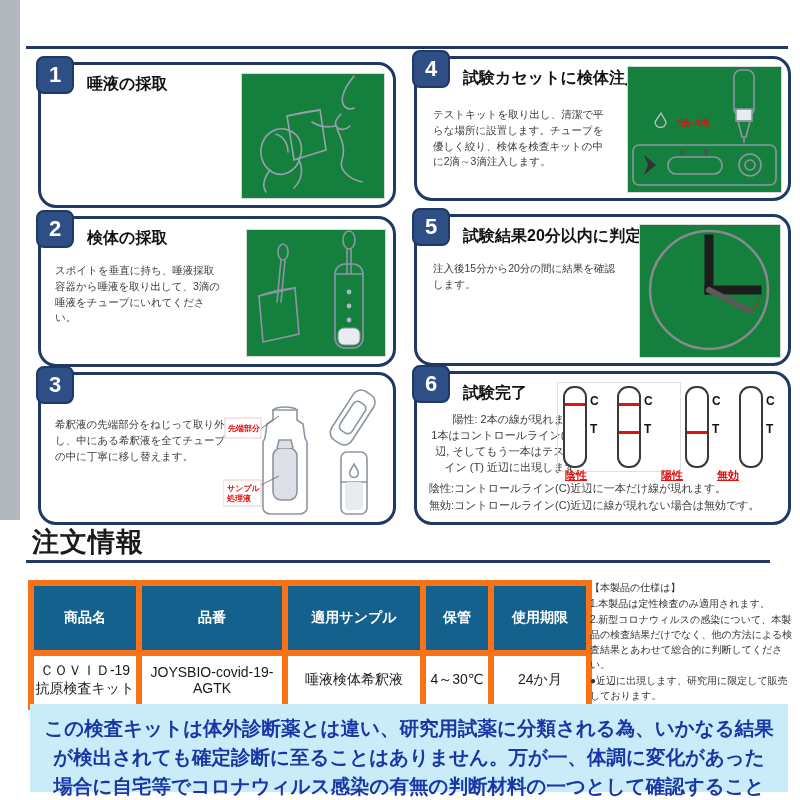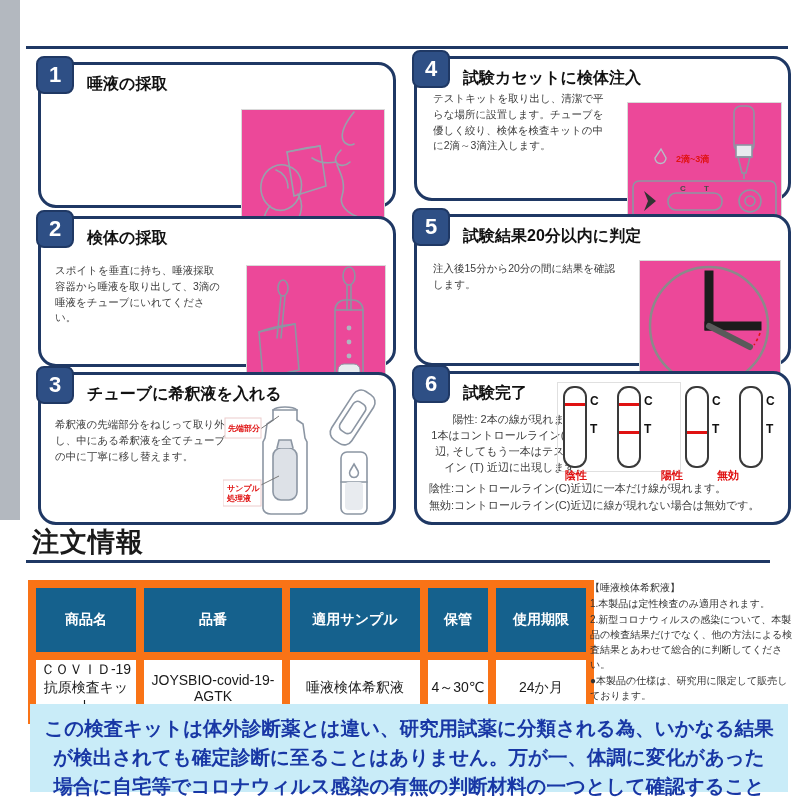--- a/index.html
+++ b/index.html
@@ -13,60 +13,60 @@
   #flow-title{left:56px;top:6px;}
   #order-title{left:32px;top:524px;}
   .rule{position:absolute;height:3px;background:#1f3864;}
   #rule1{left:26px;top:46px;width:762px;}
   #rule2{left:26px;top:560px;width:744px;}
 
   .step-box{position:absolute;background:#fff;border:3px solid #1f3864;border-radius:18px;}
   .badge{position:absolute;left:-5px;top:-9px;width:34px;height:34px;background:#2e4f85;border:2px solid #1f3864;border-radius:8px;color:#fff;font-weight:bold;font-size:22px;display:flex;align-items:center;justify-content:center;}
   .step-title{position:absolute;left:46px;top:9px;font-size:16px;font-weight:bold;color:#111;}
   .step-body{position:absolute;font-size:10.5px;line-height:1.5;color:#3b3b3b;}
-  .illus-panel{position:absolute;border:1px solid #d9d9d9;background:#ec4899;margin-top:36px;}
+  .illus-panel{position:absolute;border:1px solid #d9d9d9;background:#15803d;}
 
   
   #box1{left:38px;top:62px;width:352px;height:140px;}
   #box2{left:38px;top:216px;width:352px;height:145px;}
   #box3{left:38px;top:372px;width:352px;height:147px;}
   #box4{left:414px;top:56px;width:371px;height:139px;}
   #box5{left:414px;top:214px;width:371px;height:146px;}
   #box6{left:414px;top:371px;width:371px;height:148px;}
 
   #box1 .step-body{left:14px;top:46px;width:168px;}
   #box2 .step-body{left:14px;top:44px;width:168px;}
   #box3 .step-body{left:14px;top:42px;width:180px;}
-  #box4 .step-body{left:16px;top:32px;width:172px;}
+  #box4 .step-body{left:16px;top:48px;width:172px;}
   #box5 .step-body{left:16px;top:44px;width:185px;}
 
   #box1 .illus-panel{left:200px;top:8px;width:142px;height:124px;}
   #box2 .illus-panel{left:205px;top:10px;width:138px;height:126px;}
   #box4 .illus-panel{left:210px;top:7px;width:153px;height:125px;}
   #box5 .illus-panel{left:222px;top:7px;width:140px;height:132px;}
   #box3 .illus-free{position:absolute;left:182px;top:5px;width:165px;height:138px;}
 
   
   #box6 .step-body-top{position:absolute;left:12px;top:38px;width:158px;font-size:11px;line-height:1.45;color:#3b3b3b;text-align:right;}
   #box6 .step-body-bottom{position:absolute;left:12px;top:106px;width:352px;font-size:11px;line-height:1.55;color:#3b3b3b;}
   .strip-panel{position:absolute;left:140px;top:8px;width:122px;height:88px;border:1px solid #e0e0e0;}
   .strips-row{position:absolute;left:146px;top:12px;display:flex;}
   .strip-wrap{position:relative;width:40px;height:80px;margin-right:14px;}
   .strip-wrap:nth-child(3){margin-left:14px;}
   .strip-body{position:absolute;left:0;top:0;width:20px;height:78px;border:2px solid #3a3a3a;border-radius:11px;background:#fff;}
   .sline{position:absolute;left:0;right:0;height:3px;background:#e01212;}
   .line-c{top:15px;} .line-t{top:43px;}
   .letter{position:absolute;left:27px;font-size:12px;font-weight:bold;color:#111;}
   .letter-c{top:8px;} .letter-t{top:36px;}
-  .result-label{position:absolute;top:94px;color:#e01212;font-weight:bold;font-size:11px;}
+  .result-label{position:absolute;top:94px;color:#e01212;font-weight:bold;font-size:11px;text-decoration:underline;}
   #label-neg{left:148px;} #label-pos{left:208px;padding-left:36px;} #label-inv{left:300px;}
 
   
   table.order{position:absolute;left:28px;top:580px;border-collapse:collapse;table-layout:fixed;}
-  table.order th,table.order td{border:8px solid #f97316;text-align:center;vertical-align:middle;}
+  table.order th,table.order td{border:6px solid #f97316;text-align:center;vertical-align:middle;}
   table.order th{background:#15618d;color:#fff;font-size:14px;font-weight:bold;height:62px;}
   table.order td{height:46px;font-size:14px;color:#1a1a1a;}
   td.small{font-size:11px;}
 
   .notes{position:absolute;left:590px;top:580px;width:206px;font-size:10px;line-height:1.5;color:#333;}
   .notes .nt{margin-bottom:1px;}
 
   .footer-notice{position:absolute;left:30px;top:704px;width:730px;height:68px;background:#c9ecf8;color:#1837a5;
     font-weight:bold;font-size:19.5px;line-height:1.48;text-align:center;padding:10px 14px;}
 
@@ -125,21 +125,20 @@
             <circle cx="102" cy="76" r="2.4"></circle>
             <circle cx="102" cy="90" r="2.4"></circle>
         </g>
         <rect x="91" y="98" width="22" height="17" rx="6" fill="#e8ebef" stroke="#8c96a3" stroke-width="1"></rect>
       </svg>
     </div>
   </div>
 
   <div class="step-box" id="box3">
     <div class="badge">3</div>
-    <div class="step-title">チューブに希釈液を入れる</div>
     <div class="step-body pre">希釈液の先端部分をねじって取り外し、中にある希釈液を全てチューブの中に丁寧に移し替えます。</div>
     <div class="illus-free">
       <svg width="165" height="138" viewBox="0 0 165 138">
         <g fill="none" stroke="#8c96a3" stroke-width="1.6" stroke-linecap="round">
           <path d="M62,30 L74,30 L74,40 L80,44 L82,58 L84,62 L84,128 C84,132 80,134 76,134 L48,134 C44,134 40,132 40,128 L40,62 L42,58 L44,44 L50,40 L50,30 L62,30 Z"></path>
           <path d="M50,30 C54,26 70,26 74,30"></path>
           <rect x="50" y="68" width="24" height="52" rx="8" fill="#dde1e7"></rect>
           <path d="M54,68 L56,60 L68,60 L70,68" fill="#dde1e7"></path>
           <g transform="rotate(33 128 40)">
             <rect x="116" y="8" width="24" height="58" rx="9"></rect>
@@ -275,21 +274,21 @@
 抗原検査キット</td>
         <td class="small">JOYSBIO-covid-19-AGTK</td>
         <td>唾液検体希釈液</td>
         <td>4～30℃</td>
         <td>24か月</td>
       </tr>
     </tbody>
   </table>
 
   <div class="notes">
-    <div class="nt">【唾液検体希釈液】</div>
+    <div class="nt">【本製品の仕様は】</div>
     <div class="nt">1.本製品は定性検査のみ適用されます。</div>
     <div class="nt">2.新型コロナウィルスの感染について、本製品の検査結果だけでなく、他の方法による検査結果とあわせて総合的に判断してください。</div>
-    <div class="nt">●本製品の仕様は、研究用に限定して販売しております。</div>
+    <div class="nt">●近辺に出現します、研究用に限定して販売しております。</div>
     <div class="nt">●本製品の仕様により発生した損害および損失について、弊社では責任を負いません。</div>
   </div>
 
   <div class="footer-notice">この検査キットは体外診断薬とは違い、研究用試薬に分類される為、いかなる結果が検出されても確定診断に至ることはありません。万が一、体調に変化があった場合に自宅等でコロナウィルス感染の有無の判断材料の一つとして確認することができます。</div>
 </div>
 
 </body></html>

